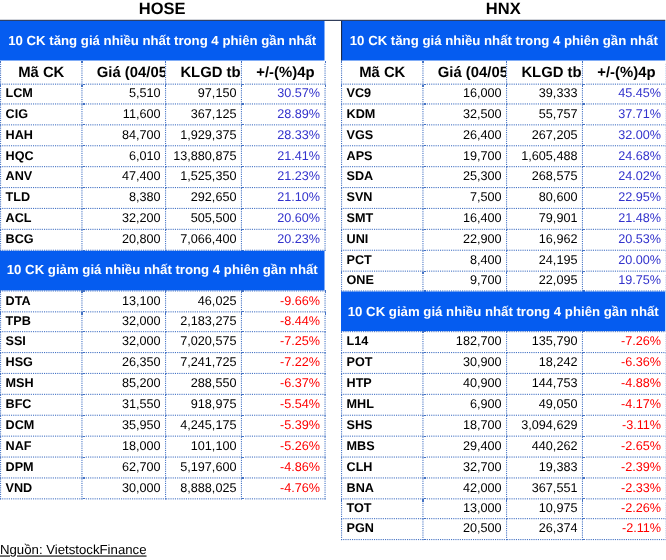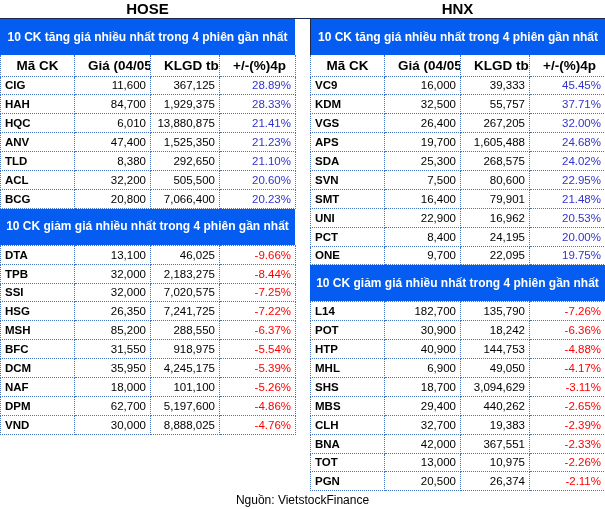--- a/index.html
+++ b/index.html
@@ -51,22 +51,22 @@
   }
   .grid td {
     height:18.9px; font-size:11.5px; color:#000; padding:0 4px;
   }
   td.ticker { font-weight:bold; text-align:left; }
   td.num { text-align:right; }
   td.gain { color:var(--gain,#3333cc); }
   td.loss { color:var(--loss,#ff0000); }
 
   .footer {
-    height:19px; line-height:19px; text-align:center;
-    font-size:12px; color:#000;
+    height:19px; line-height:19px; 
+    font-size:12px; color:#000;text-decoration:underline;
   }
 </style>
 </head>
 <body>
 
 <div class="board">
   <div class="titles-row">
     <div class="exchange-title">HOSE</div>
     <div class="gap-spacer"></div>
     <div class="exchange-title">HNX</div>
@@ -79,20 +79,26 @@
       <thead>
             <tr>
               <th>Mã CK</th>
               <th>Giá (04/05)</th>
               <th>KLGD tb</th>
               <th>+/-(%)4p</th>
             </tr>
           </thead>
       <tbody>
             <tr>
+              <td class="ticker">LCM</td>
+              <td class="num">5,510</td>
+              <td class="num">97,150</td>
+              <td class="num gain">30.57%</td>
+            </tr>
+            <tr>
               <td class="ticker">CIG</td>
               <td class="num">11,600</td>
               <td class="num">367,125</td>
               <td class="num gain">28.89%</td>
             </tr>
             <tr>
               <td class="ticker">HAH</td>
               <td class="num">84,700</td>
               <td class="num">1,929,375</td>
               <td class="num gain">28.33%</td>

